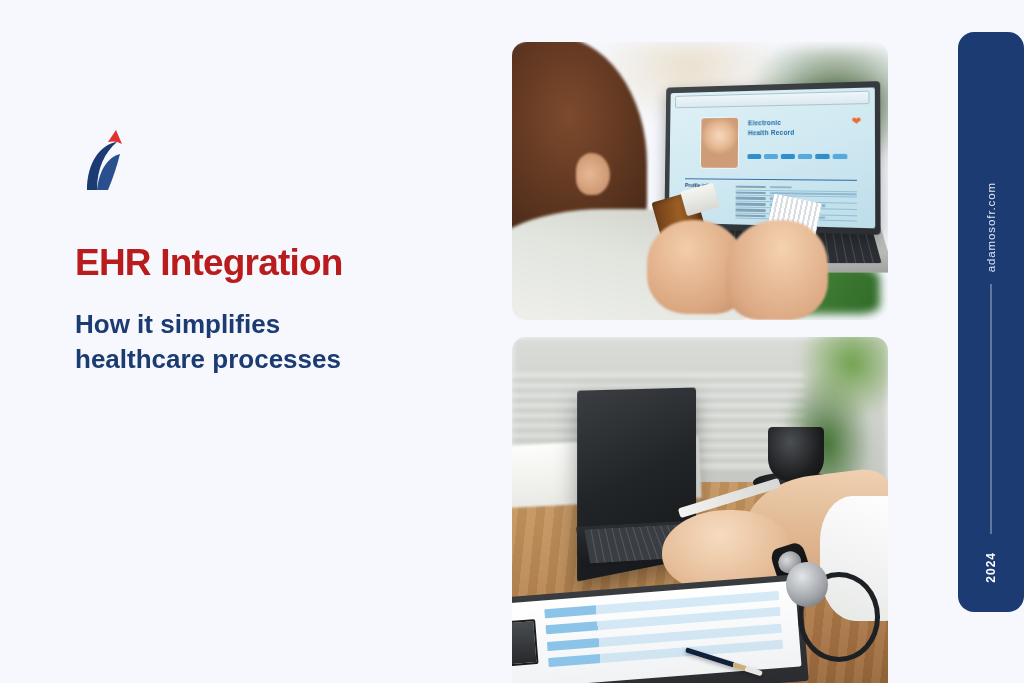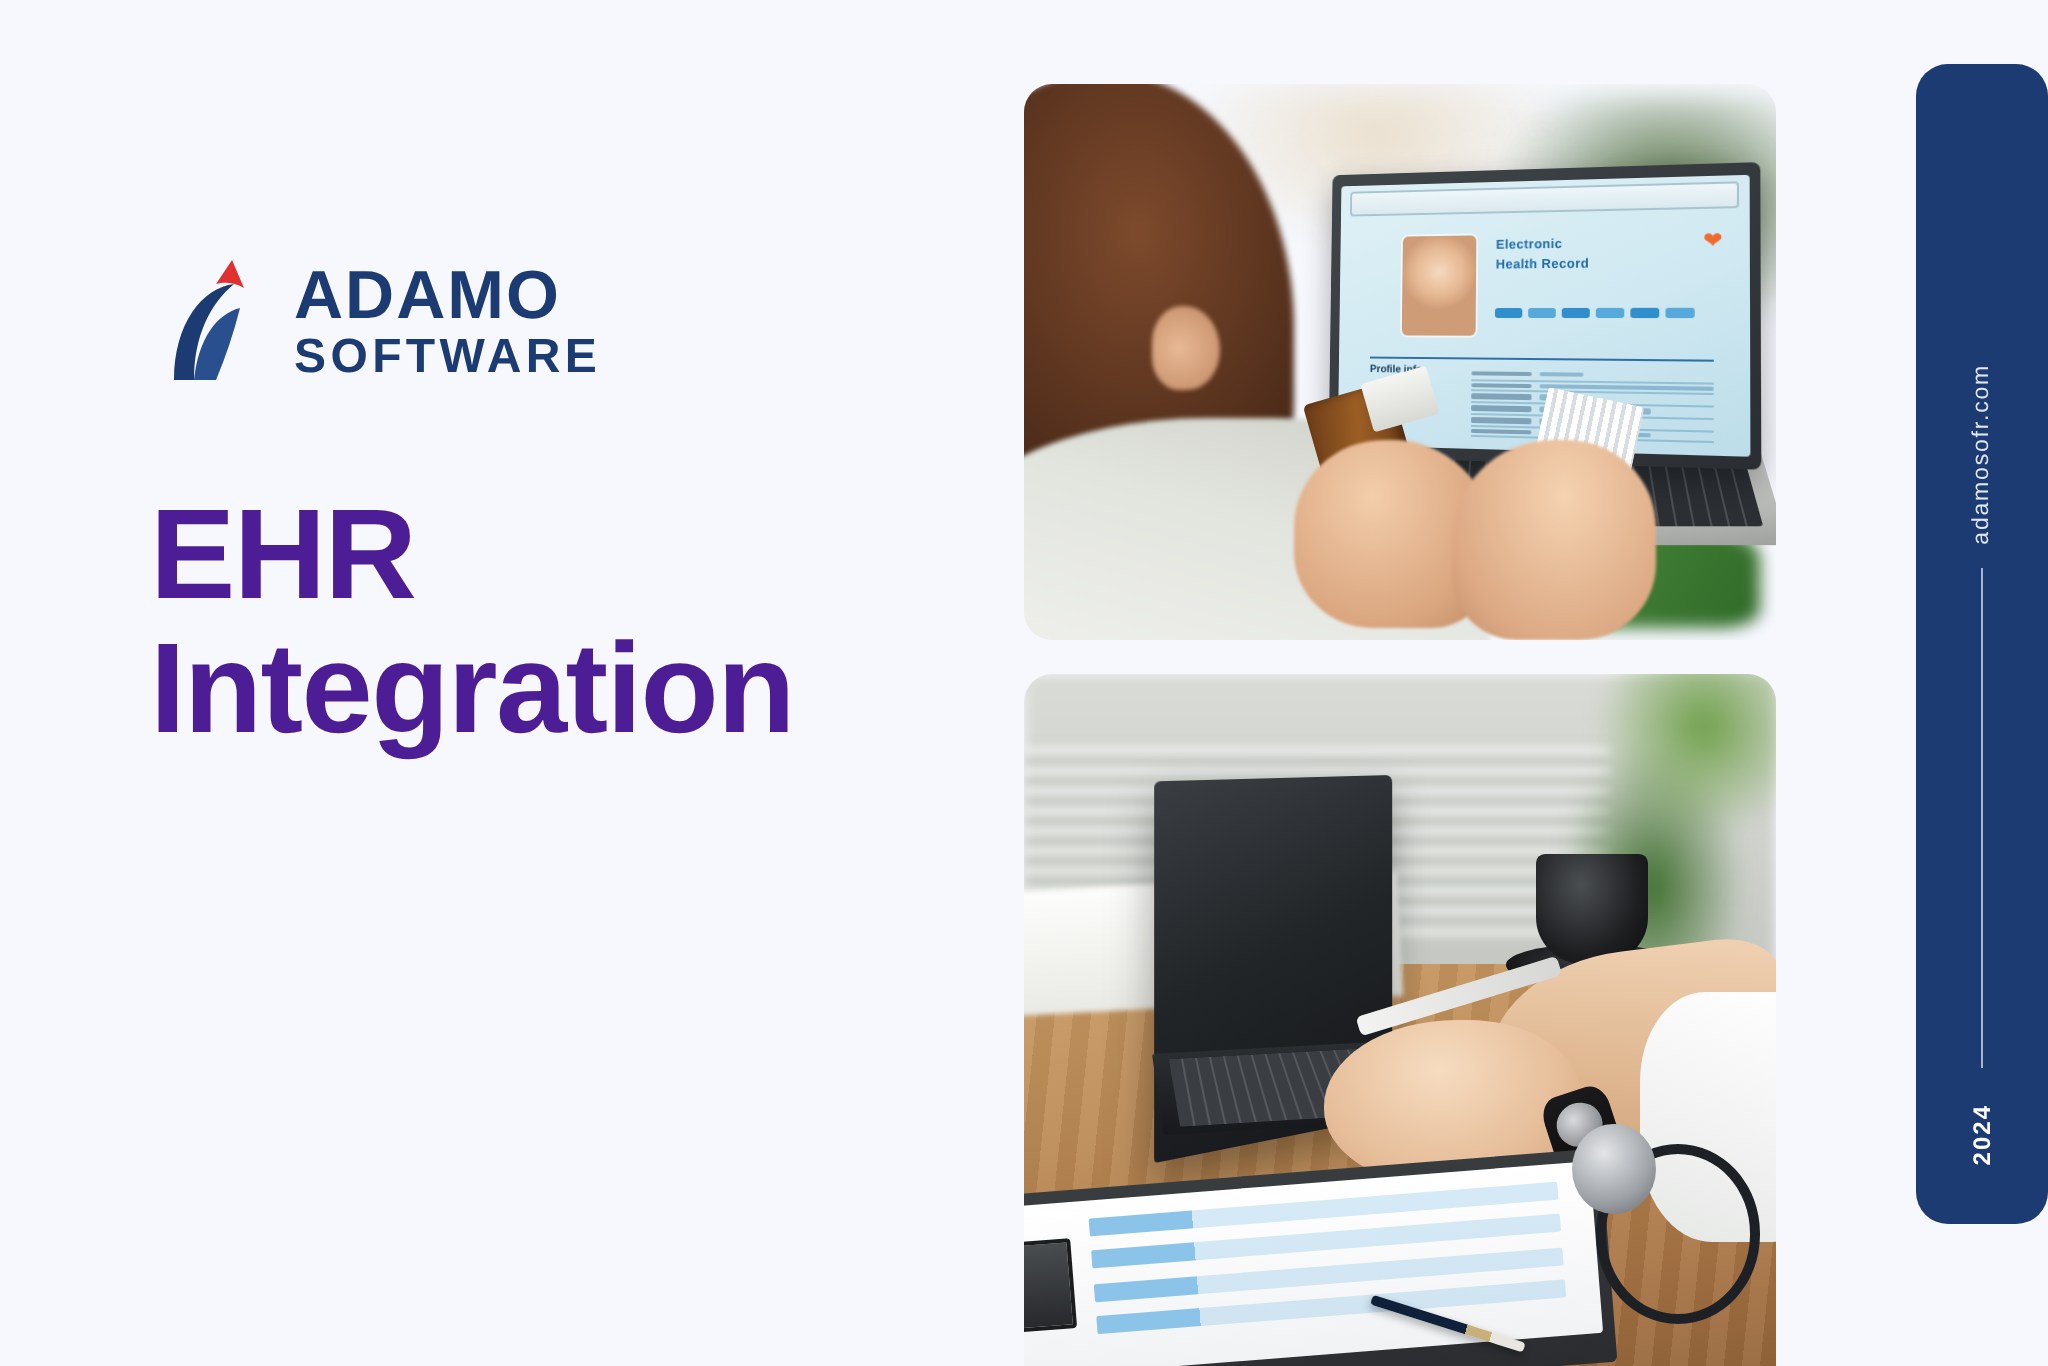--- a/index.html
+++ b/index.html
@@ -36,23 +36,23 @@
     letter-spacing:1px; line-height:1.02;
   }
   .logo-word-2 {
     font-size:24px; font-weight:bold; color:#1b3b72;
     letter-spacing:2.2px; line-height:1.05;
   }
 
   
   .headline {
     margin-top:52px;
-    font-size:64px;
+    font-size:37px;
     font-weight:bold;
-    color:#4c1d95;
+    color:#b91c1c;
     letter-spacing:-0.8px;
     line-height:1.05;
   }
 
   
   .subhead {
     margin-top:24px;
     font-size:26px;
     font-weight:bold;
     color:#1b3b72;
@@ -430,28 +430,28 @@
   <div class="left-col">
 
     <div class="logo-row">
       <span class="logo-mark">
         <svg viewBox="0 0 58 62" width="58" height="62" aria-hidden="true">
           <path d="M12 60 C12 32, 26 14, 42 12 C30 22, 22 38, 22 60 Z" fill="#1b3b72"></path>
           <path d="M22 60 C24 40, 33 27, 45 24 C42 36, 38 48, 33 60 Z" fill="#2a4f8f"></path>
           <path d="M33 12 L41 0 L47 14 C42 11, 37 11, 33 12 Z" fill="#e0302f"></path>
         </svg>
       </span>
-      <span class="logo-type">
-        <span class="logo-word-1">ADAMO</span>
-        <span class="logo-word-2">SOFTWARE</span>
-      </span>
     </div>
 
     <h1 class="headline">EHR Integration</h1>
 
+    <h2 class="subhead">
+      <span>How it simplifies</span><br>
+      <span>healthcare processes</span>
+    </h2>
 
   </div>
 
   <div class="card card-top">
     <div class="scene photo-soft">
       <div class="t-bg"></div>
       <div class="t-blur-light"></div>
       <div class="t-blur-plant"></div>
       <div class="t-green-cloth"></div>
 

